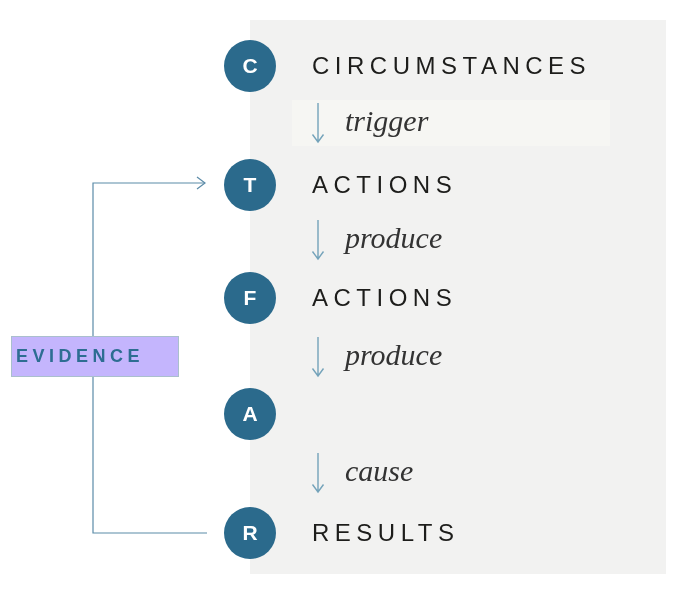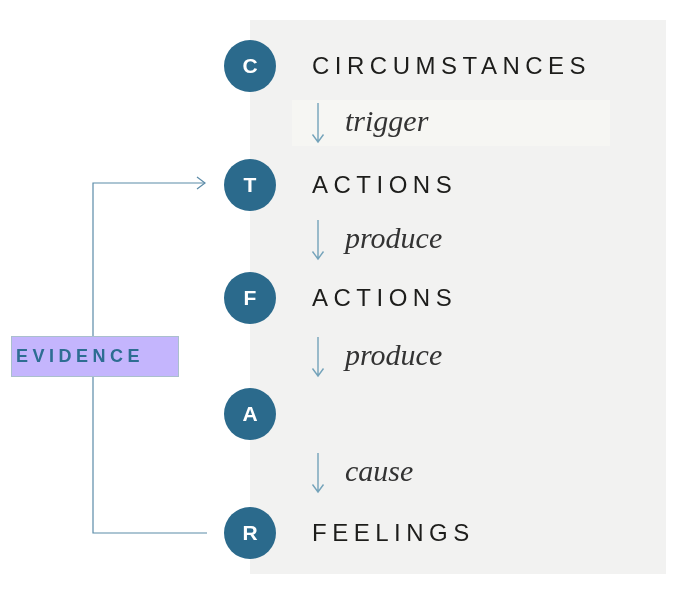--- a/index.html
+++ b/index.html
@@ -170,20 +170,20 @@
     <svg class="down-arrow" width="16" height="44" viewBox="0 0 16 44">
       <path d="M8 2 V40 M2.5 33.5 L8 41 L13.5 33.5"></path>
     </svg>
     <span class="flow-word">cause</span>
   </div>
 
   <div class="step" style="top:507px;">
     <div class="badge">
       <span>R</span>
     </div>
-    <div class="step-label">FEELINGS</div>
+    <div class="step-label">RESULTS</div>
   </div>
 
   <div class="evidence-box">
     <span class="evidence-label">EVIDENCE</span>
   </div>
 
 </div>
 
 </body></html>

